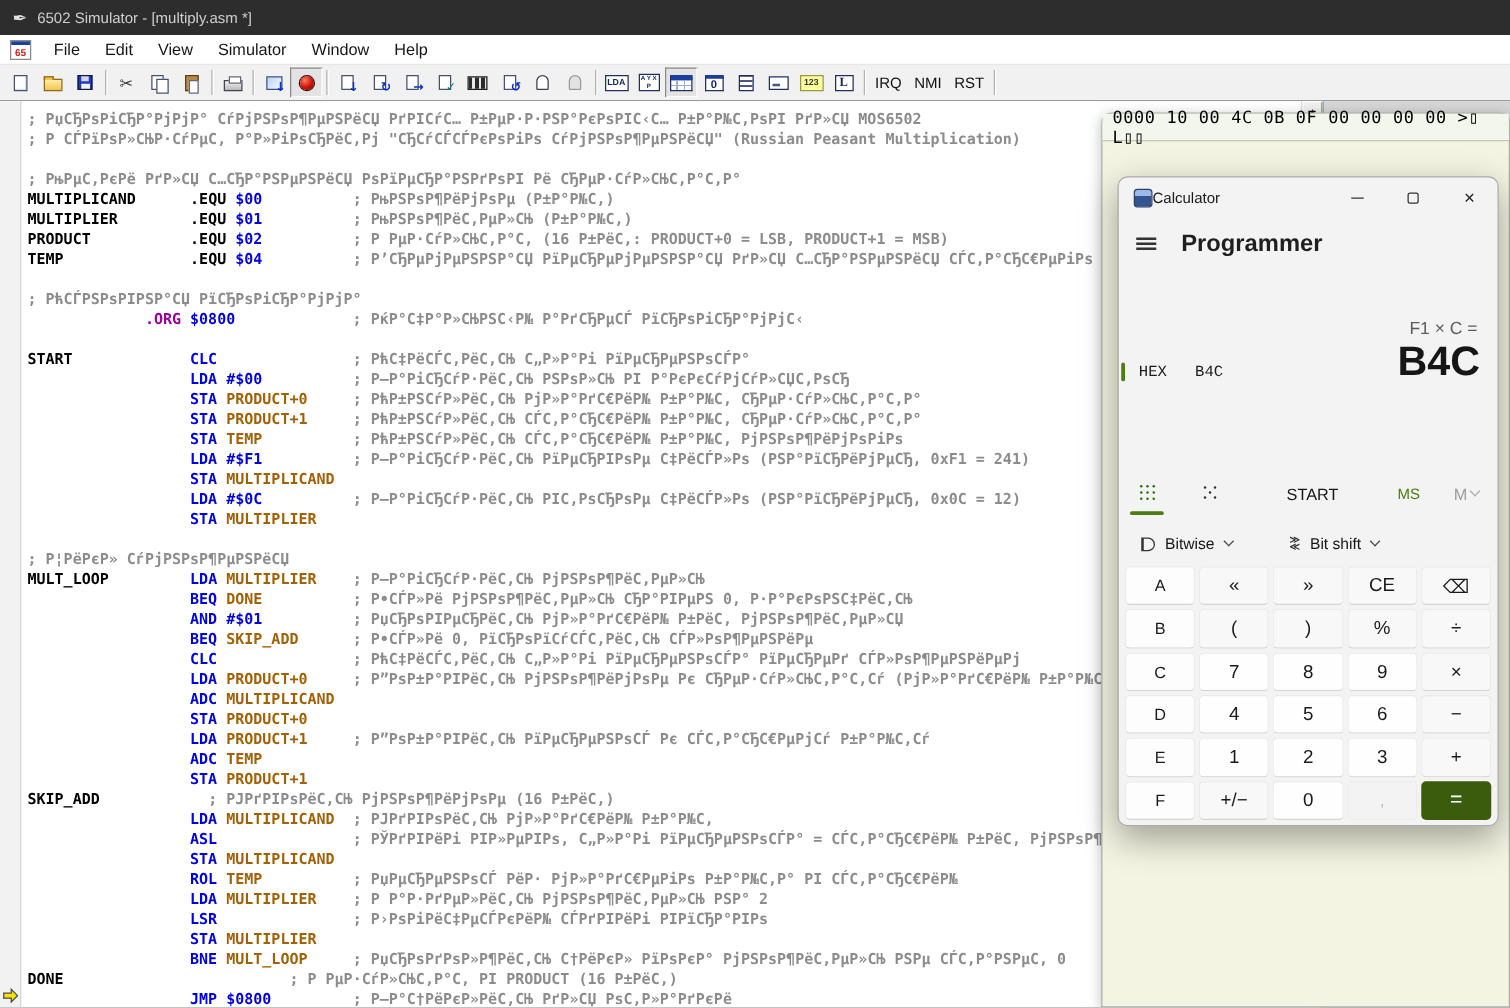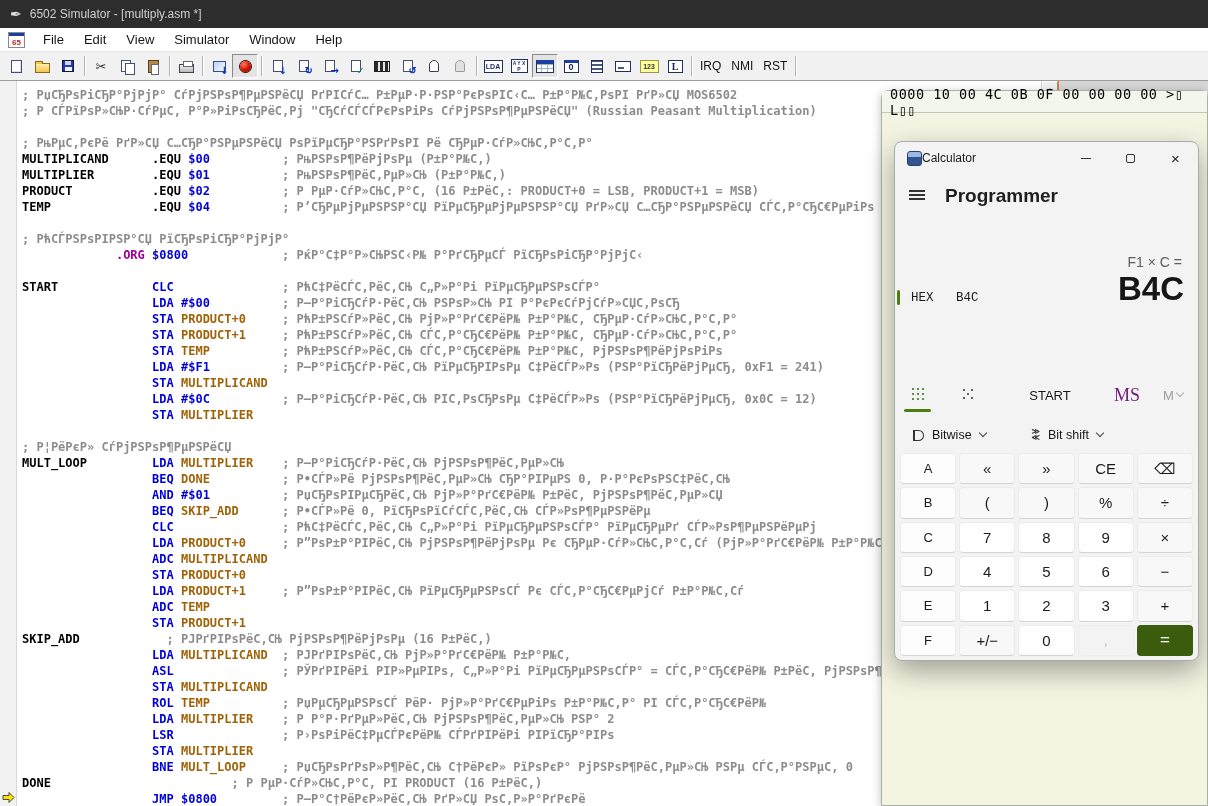--- a/index.html
+++ b/index.html
@@ -125,21 +125,21 @@
   .kp-toggle{position:absolute;left:10px;top:6px;width:26px;height:22px;background:transparent;border:none;}
   .dots9{width:12px;height:12px;position:relative;display:inline-block;}
   .dots9::before{content:"";position:absolute;left:0;top:0;width:2px;height:2px;border-radius:50%;background:#2f6b0e;
     box-shadow:5px 0 0 #2f6b0e,10px 0 0 #2f6b0e,0 5px 0 #2f6b0e,5px 5px 0 #2f6b0e,10px 5px 0 #2f6b0e,0 10px 0 #2f6b0e,5px 10px 0 #2f6b0e,10px 10px 0 #2f6b0e;}
   .kp-underline{position:absolute;left:9px;top:31px;width:27px;height:3px;border-radius:2px;background:#4c7d10;}
   .bit-toggle{position:absolute;left:60px;top:6px;width:26px;height:22px;background:transparent;border:none;}
   .dots5{width:12px;height:12px;position:relative;display:inline-block;}
   .dots5::before{content:"";position:absolute;left:1px;top:1px;width:2px;height:2px;border-radius:50%;background:#333;
     box-shadow:8px 0 0 #333,0 8px 0 #333,8px 8px 0 #333,4px 4px 0 #333;}
   .word-btn{position:absolute;left:120px;top:4px;width:70px;height:26px;background:transparent;border:none;font-size:13px;color:#161616;}
-  .ms-btn{position:absolute;left:212px;top:4px;width:40px;height:26px;background:transparent;border:none;font-size:18px;color:#701a75;font-family:Liberation Serif, serif;}
+  .ms-btn{position:absolute;left:212px;top:4px;width:40px;height:26px;background:transparent;border:none;font-size:12px;color:#4d7c0f;}
   .mmenu-btn{position:absolute;left:258px;top:4px;width:40px;height:26px;background:transparent;border:none;font-size:13px;color:#9d9d9d;display:flex;align-items:center;justify-content:center;gap:3px;}
   .chev{width:6px;height:6px;border-right:1.5px solid #444;border-bottom:1.5px solid #444;transform:rotate(45deg);display:inline-block;margin-top:-4px;}
   .chev.gray{border-color:#aaa;}
   .calc-bitrow{position:absolute;left:0;top:276px;right:0;height:34px;display:flex;align-items:center;gap:34px;padding-left:12px;font-size:12.5px;color:#161616;}
   .bw-item{display:flex;align-items:center;gap:8px;background:transparent;border:none;font-size:12.5px;color:#161616;}
   .ic-gate{width:11px;height:11px;border:1.5px solid #333;border-left:2px solid #333;border-radius:0 7px 7px 0;display:inline-block;}
   .ic-shift{display:inline-flex;flex-direction:column;font-size:8px;line-height:6px;color:#333;font-weight:bold;}
   .keypad{position:absolute;left:5px;right:5px;top:311px;bottom:4px;display:grid;grid-template-columns:repeat(5,1fr);grid-template-rows:repeat(6,1fr);gap:3px;}
   .key{border-radius:4px;display:flex;align-items:center;justify-content:center;font-family:"Liberation Sans",sans-serif;
     background:#fdfdfd;border:1px solid #ebebeb;border-bottom-color:#d4d4d4;color:#1a1a1a;font-size:14px;padding:0;}

